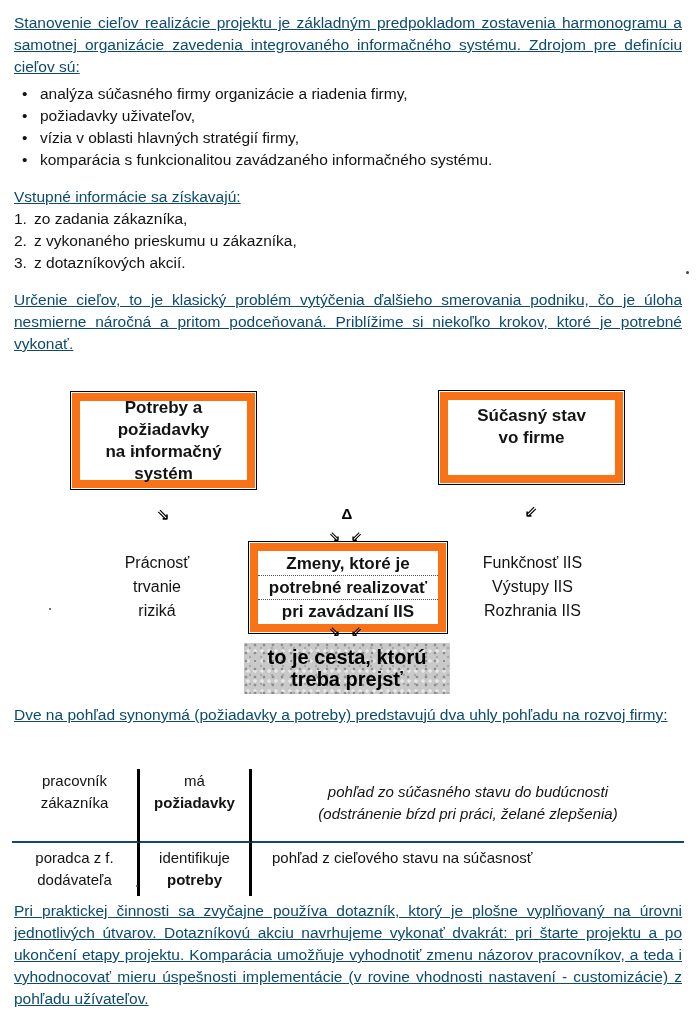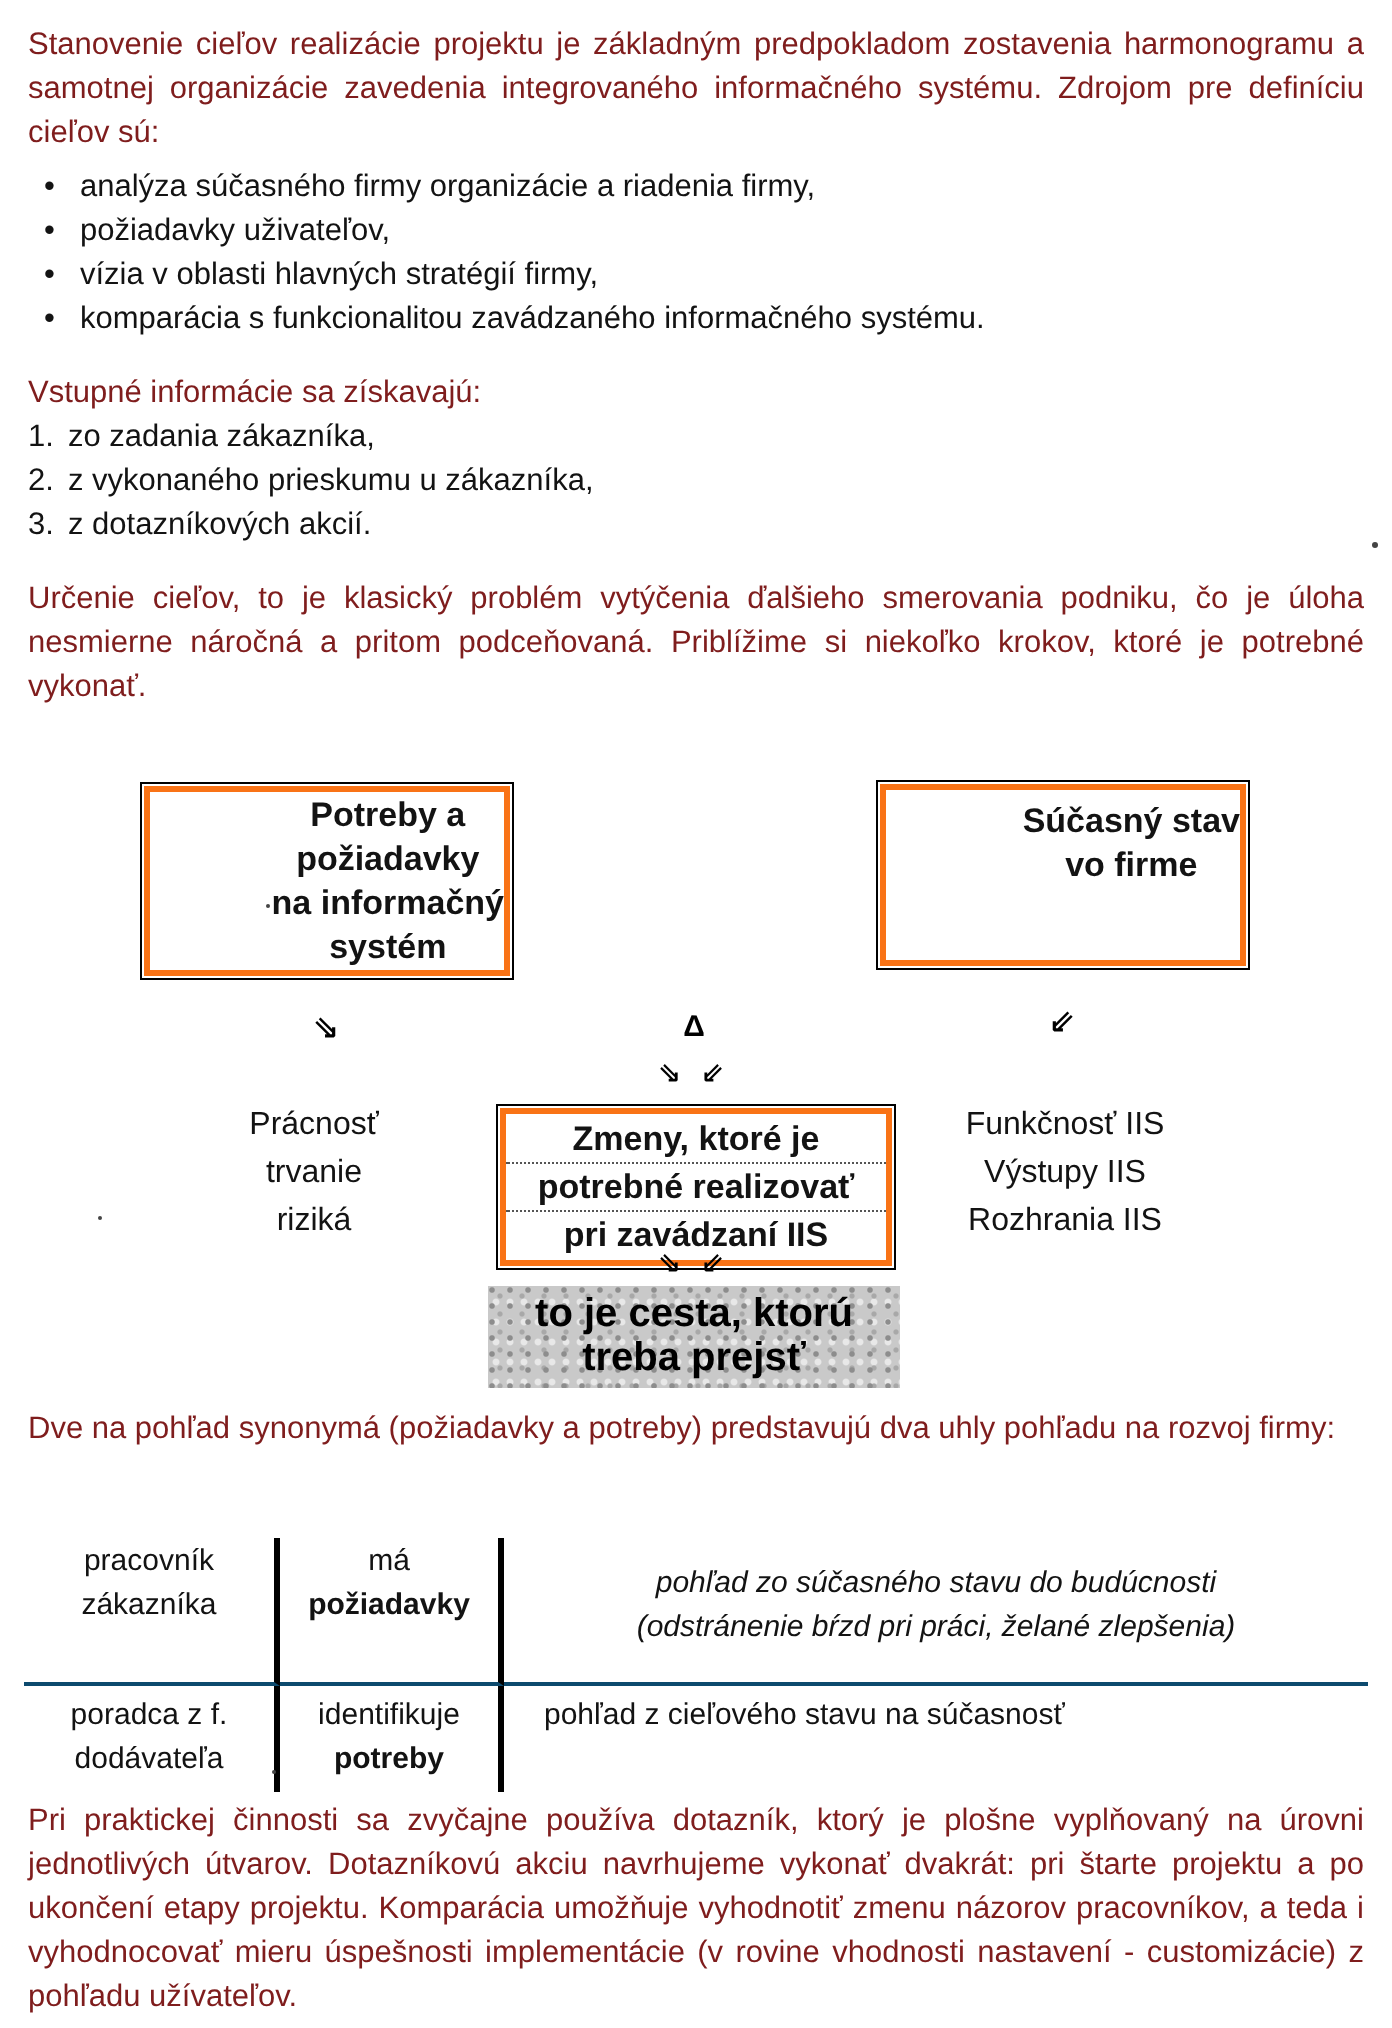--- a/index.html
+++ b/index.html
@@ -15,41 +15,42 @@
     color: #131313;
     font-family: "Liberation Sans", "DejaVu Sans", sans-serif;
     overflow: hidden;
   }
   .abs { position: absolute; left: 14px; right: 14px; }
 
   .body-text {
     margin: 0;
     font-size: 15.5px;
     line-height: 22px;
-    color: #7f1d1d;
+    color: #0c4a6e;
+    text-decoration: underline;
   }
   .justify { text-align: justify; }
 
   
   .list .li { display: flex; line-height: 22px; font-size: 15.5px; }
   .list .marker { flex: 0 0 26px; padding-left: 8px; box-sizing: border-box; }
   .list .num { flex: 0 0 20px; }
   .list .li-text { flex: 1; }
 
   
   .diagram { position: absolute; left: 0; top: 380px; width: 696px; height: 330px; }
   .dbox {
     position: absolute;
-    border: 3px solid #f97316;
+    border: 8px solid #f97316;
     outline: 1px solid #000;
     outline-offset: 1px;
     background: #fff;
     box-sizing: border-box;
     display: flex;
-    justify-content: flex-end;
+    justify-content: center;
   }
   .dbox-text {
     font-weight: bold;
     font-size: 17px;
     line-height: 22px;
     text-align: center;
     white-space: pre-line;
   }
   .vcenter { align-items: center; }
   .vtop { align-items: flex-start; padding-top: 5px; }
@@ -191,21 +192,21 @@
     <div class="glyph" style="left:330px; top:126px; width:34px; font-size:15px">Δ</div>
 
     <div class="glyph small" style="left:322px; top:148px; width:50px">⇘ ⇙</div>
 
     <div class="glyph" style="left:514px; top:124px; width:34px">⇙</div>
 
     <div class="dlabels" style="left:87px; top:171px; width:140px">Prácnosť
 trvanie
 riziká</div>
 
-    <div class="dbox centerbox" style="left:250px; top:174px; width:196px">
+    <div class="dbox centerbox" style="left:250px; top:163px; width:196px">
       <div class="crow">Zmeny, ktoré je</div>
       <div class="crow">potrebné realizovať</div>
       <div class="crow last">pri zavádzaní IIS</div>
     </div>
 
     <div class="dlabels" style="left:450px; top:171px; width:165px">Funkčnosť IIS
 Výstupy IIS
 Rozhrania IIS</div>
 
     <div class="glyph small" style="left:322px; top:243px; width:50px">⇘ ⇙</div>

